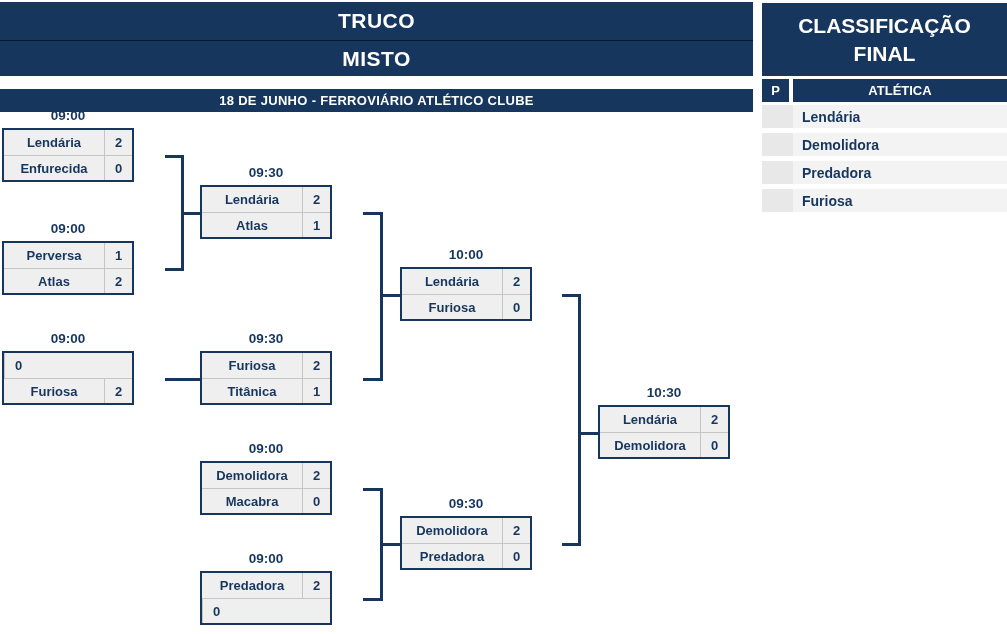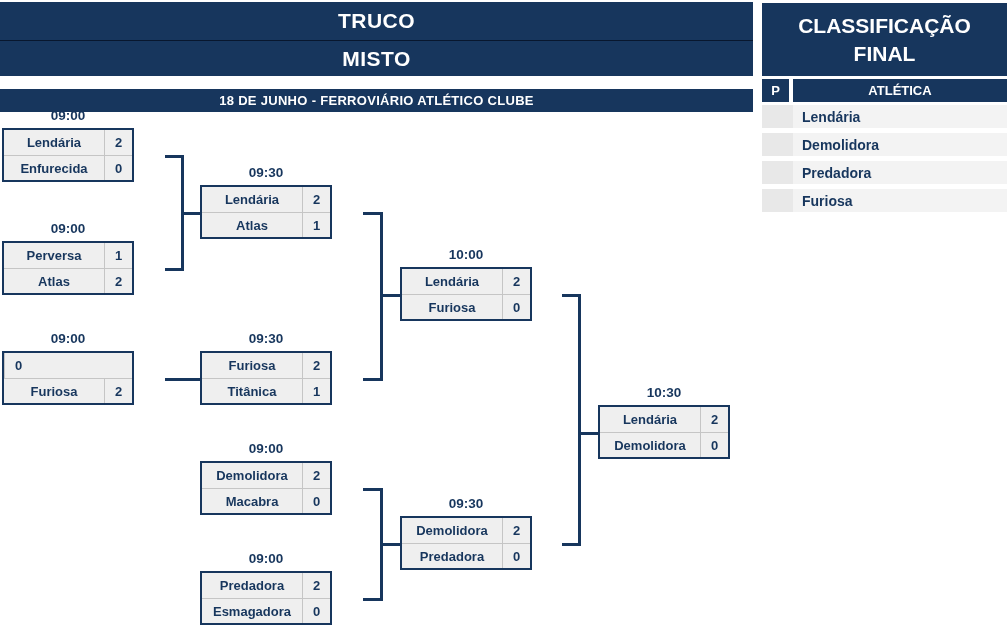--- a/index.html
+++ b/index.html
@@ -181,21 +181,20 @@
   </div>
 
   <div class="match" style="left:200px;top:549px">
     <div class="time">09:00</div>
     <div class="mbox">
       <div class="mrow">
           <div class="mname">Predadora</div>
           <div class="mscore">2</div>
         </div>
       <div class="mrow">
-          <div class="mname">Esmagadora</div>
           <div class="mscore">0</div>
         </div>
     </div>
   </div>
 
   <div class="match" style="left:400px;top:245px">
     <div class="time">10:00</div>
     <div class="mbox">
       <div class="mrow">
           <div class="mname">Lendária</div>

